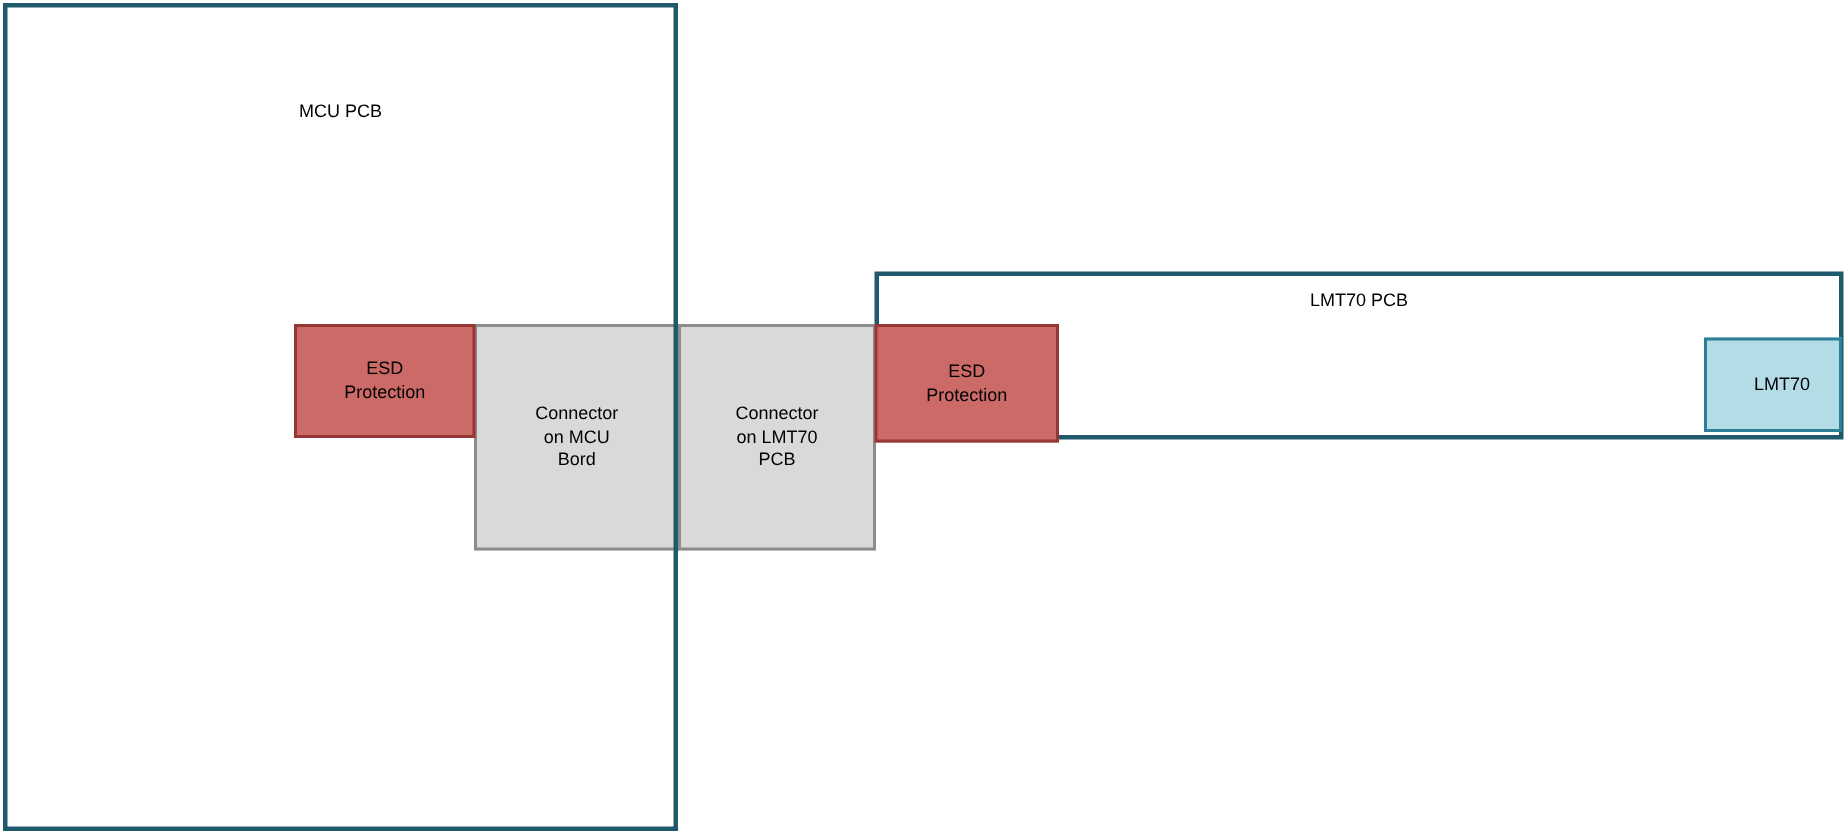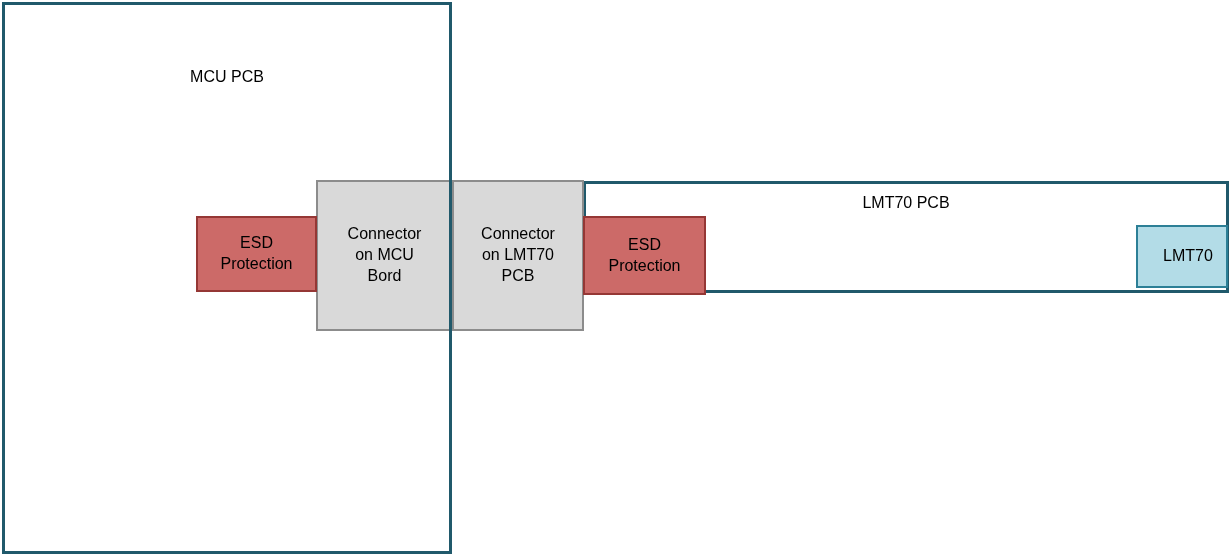--- a/index.html
+++ b/index.html
@@ -16,21 +16,21 @@
     overflow: hidden;
   }
   .box {
     position: absolute;
     box-sizing: border-box;
     display: flex;
     align-items: center;
     justify-content: center;
     text-align: center;
     color: #000000;
-    font-size: 16px;
+    font-size: 12px;
     line-height: 1.3;
     white-space: pre-line;
   }
 
   
   .pcb {
     border: 3px solid var(--pcb-border, #20596B);
     background: transparent;
     align-items: flex-start;
   }
@@ -53,20 +53,21 @@
     position: absolute;
     top: 9px; left: 0; right: 0;
     text-align: center;
   }
 
   
   .connector {
     background: var(--connector-fill, #D9D9D9);
     border: 2px solid var(--connector-border, #8C8C8C);
     z-index: 2;
+    margin-top: 36px;
   }
   .connector-mcu {
     left: 316px; top: 180px;
     width: 137px; height: 151px;
   }
   .connector-lmt70 {
     left: 452px; top: 180px;
     width: 132px; height: 151px;
   }
 

